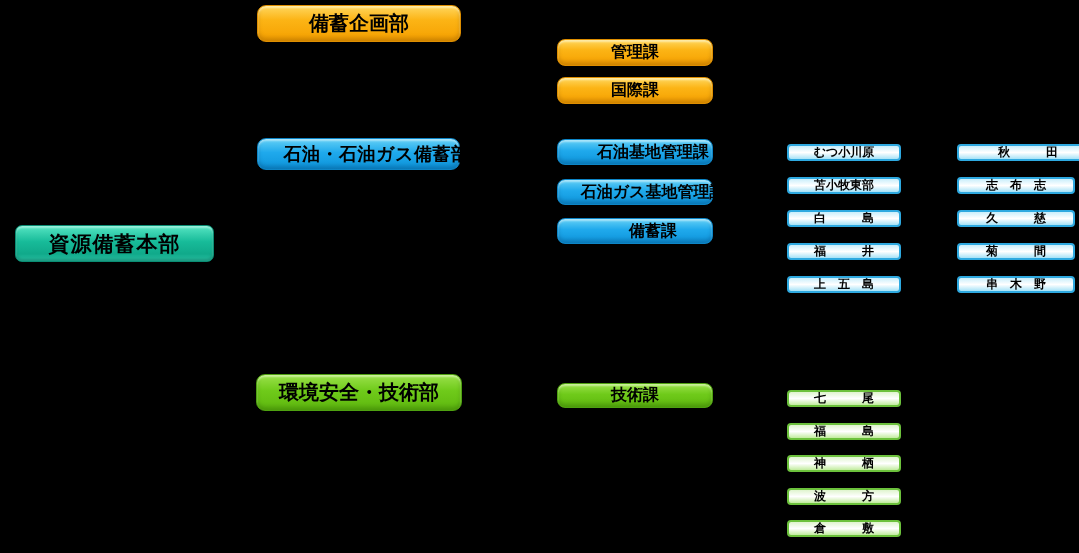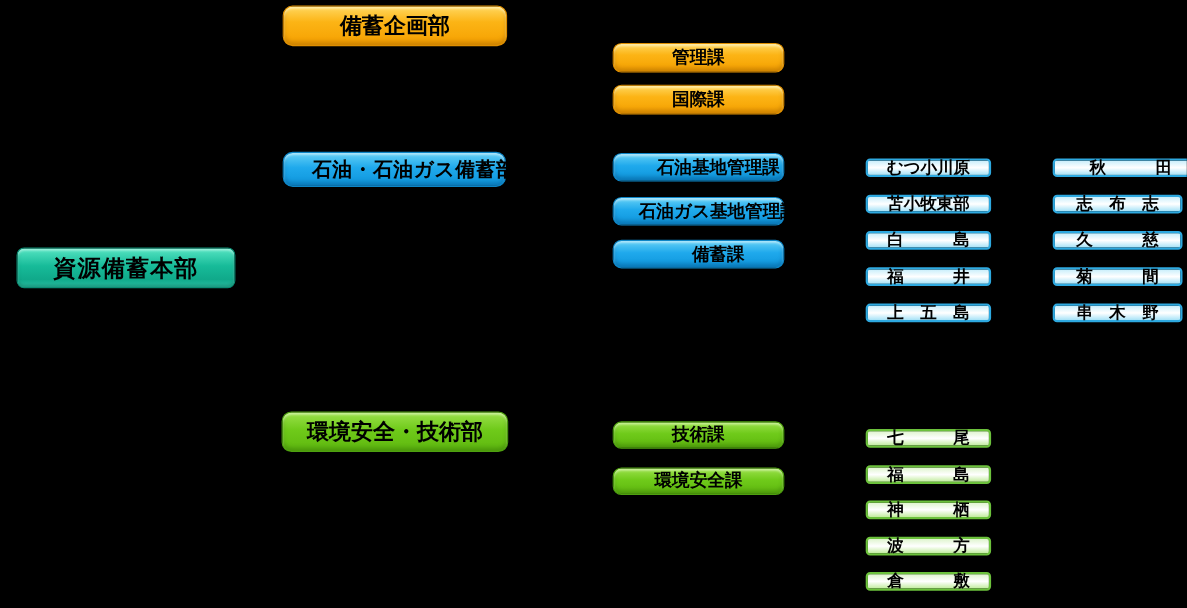--- a/index.html
+++ b/index.html
@@ -50,42 +50,41 @@
   }
   .base-green{
     background:linear-gradient(180deg,#DFF4CE 0%,#FFFFFF 50%,#C2EC9E 100%);
     border:2px solid #6CC13C;
     border-radius:4px;
   }
   .f26{font-size:21px;letter-spacing:1px;}
   .f20{font-size:20px;}
   .f18{font-size:18px;letter-spacing:.5px;}
   .f16{font-size:16px;}
-  .f11{font-size:15px;}
+  .f11{font-size:12px;}
 </style>
 </head>
 <body>
 
 <div id="canvas">
 
   <div class="box teal f26" style="left:15px;top:225px;width:199px;height:37px;">資源備蓄本部</div>
 
   <div class="box pill orange f20" style="left:257px;top:5px;width:204px;height:37px;text-align:center;">備蓄企画部</div>
   <div class="box pill blue f18" style="left:257px;top:138px;width:203px;height:32px;">石油・石油ガス備蓄部</div>
   <div class="box pill green f20" style="left:256px;top:374px;width:206px;height:37px;">環境安全・技術部</div>
 
   <div class="box pill orange f16" style="left:557px;top:39px;width:156px;height:27px;border-radius:8px;">管理課</div>
   <div class="box pill orange f16" style="left:557px;top:77px;width:156px;height:27px;border-radius:8px;">国際課</div>
 
   <div class="box pill blue f16" style="left:557px;top:139px;width:156px;height:26px;border-radius:8px;">石油基地管理課</div>
   <div class="box pill blue f16" style="left:557px;top:179px;width:156px;height:26px;border-radius:8px;">石油ガス基地管理課</div>
   <div class="box pill blue f16" style="left:557px;top:218px;width:156px;height:26px;border-radius:8px;">備蓄課</div>
 
   <div class="box pill green f16" style="left:557px;top:383px;width:156px;height:25px;border-radius:8px;">技術課</div>
-  <div class="box pill green f16" style="left:557px;top:425px;width:156px;height:25px;border-radius:8px;">環境安全課</div>
 
   <div class="box base-blue f11" style="left:787px;top:144px;width:114px;height:17px;">むつ小川原</div>
   <div class="box base-blue f11" style="left:787px;top:177px;width:114px;height:17px;">苫小牧東部</div>
   <div class="box base-blue f11" style="left:787px;top:210px;width:114px;height:17px;">白　　　島</div>
   <div class="box base-blue f11" style="left:787px;top:243px;width:114px;height:17px;font-family:Liberation Mono, monospace;">福　　　井</div>
   <div class="box base-blue f11" style="left:787px;top:276px;width:114px;height:17px;">上　五　島</div>
 
   <div class="box base-blue f11" style="left:957px;top:144px;width:142px;height:17px;">秋　　　田</div>
   <div class="box base-blue f11" style="left:957px;top:177px;width:118px;height:17px;">志　布　志</div>
   <div class="box base-blue f11" style="left:957px;top:210px;width:118px;height:17px;">久　　　慈</div>

